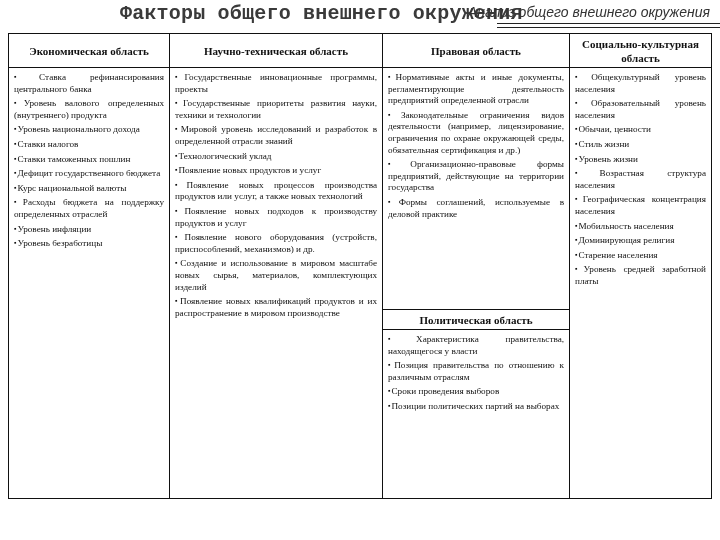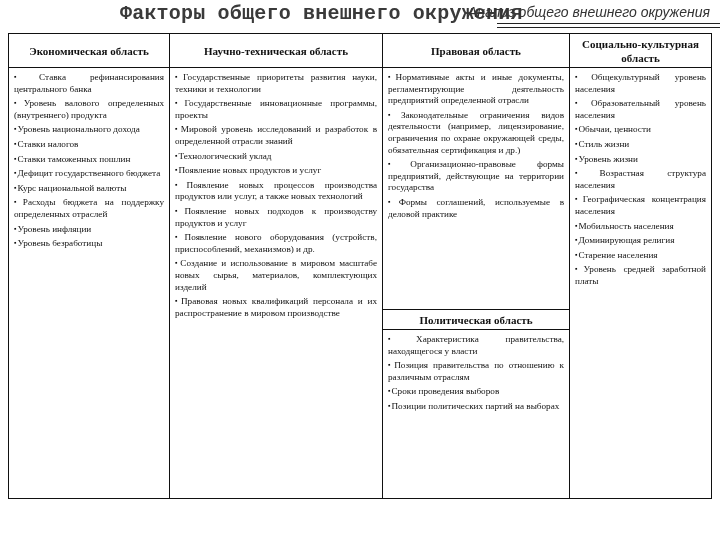--- a/index.html
+++ b/index.html
@@ -66,30 +66,30 @@
         <div class="item"><span class="bullet">▪</span><span>Дефицит государственного бюджета</span></div>
         <div class="item"><span class="bullet">▪</span><span>Курс национальной валюты</span></div>
         <div class="item"><span class="bullet">▪</span><span>Расходы бюджета на поддержку определенных отраслей</span></div>
         <div class="item"><span class="bullet">▪</span><span>Уровень инфляции</span></div>
         <div class="item"><span class="bullet">▪</span><span>Уровень безработицы</span></div>
       </div>
   </div>
   <div class="col" style="left:160px;width:213px">
     <div class="col-head">Научно-техническая область</div>
     <div class="items">
+        <div class="item"><span class="bullet">▪</span><span>Государственные инновационные программы, проекты</span></div>
         <div class="item"><span class="bullet">▪</span><span>Государственные приоритеты развития науки, техники и технологии</span></div>
-        <div class="item"><span class="bullet">▪</span><span>Государственные инновационные программы, проекты</span></div>
         <div class="item"><span class="bullet">▪</span><span>Мировой уровень исследований и разработок в определенной отрасли знаний</span></div>
         <div class="item"><span class="bullet">▪</span><span>Технологический уклад</span></div>
         <div class="item"><span class="bullet">▪</span><span>Появление новых продуктов и услуг</span></div>
         <div class="item"><span class="bullet">▪</span><span>Появление новых процессов производства продуктов или услуг, а также новых технологий</span></div>
         <div class="item"><span class="bullet">▪</span><span>Появление новых подходов к производству продуктов и услуг</span></div>
         <div class="item"><span class="bullet">▪</span><span>Появление нового оборудования (устройств, приспособлений, механизмов) и др.</span></div>
         <div class="item"><span class="bullet">▪</span><span>Создание и использование в мировом масштабе новых сырья, материалов, комплектующих изделий</span></div>
-        <div class="item"><span class="bullet">▪</span><span>Правовая новых квалификаций персонала и их распространение в мировом производстве</span></div>
+        <div class="item"><span class="bullet">▪</span><span>Появление новых квалификаций продуктов и их распространение в мировом производстве</span></div>
       </div>
   </div>
   <div class="col" style="left:373px;width:187px">
     <div class="col-head">Правовая область</div>
     <div class="items">
         <div class="item"><span class="bullet">▪</span><span>Нормативные акты и иные документы, регламентирующие деятельность предприятий определенной отрасли</span></div>
         <div class="item"><span class="bullet">▪</span><span>Законодательные ограничения видов деятельности (например, лицензирование, ограничения по охране окружающей среды, обязательная сертификация и др.)</span></div>
         <div class="item"><span class="bullet">▪</span><span>Организационно-правовые формы предприятий, действующие на территории государства</span></div>
         <div class="item"><span class="bullet">▪</span><span>Формы соглашений, используемые в деловой практике</span></div>
       </div>

